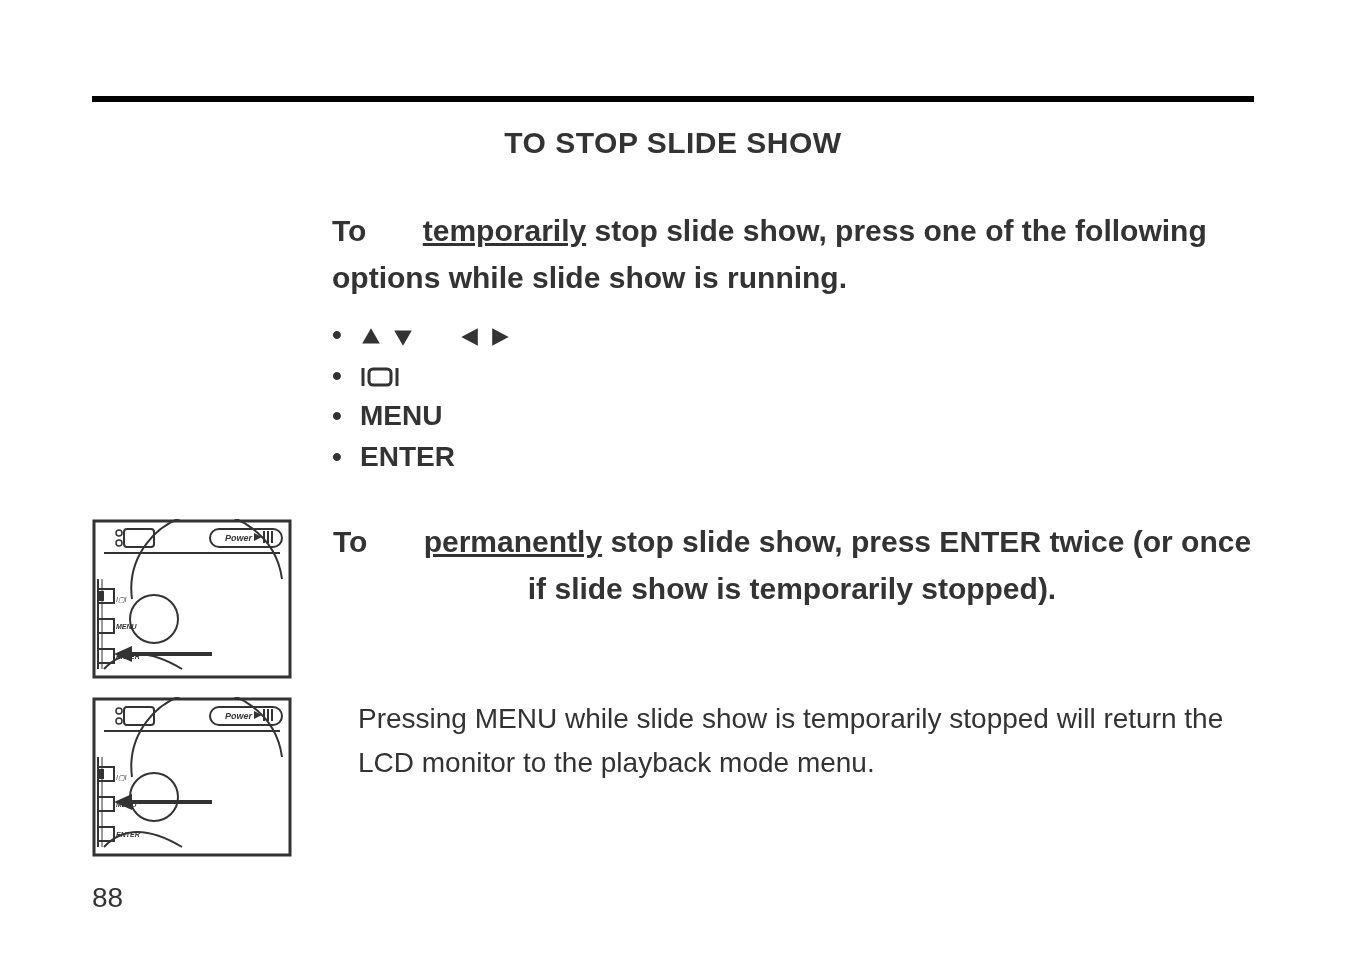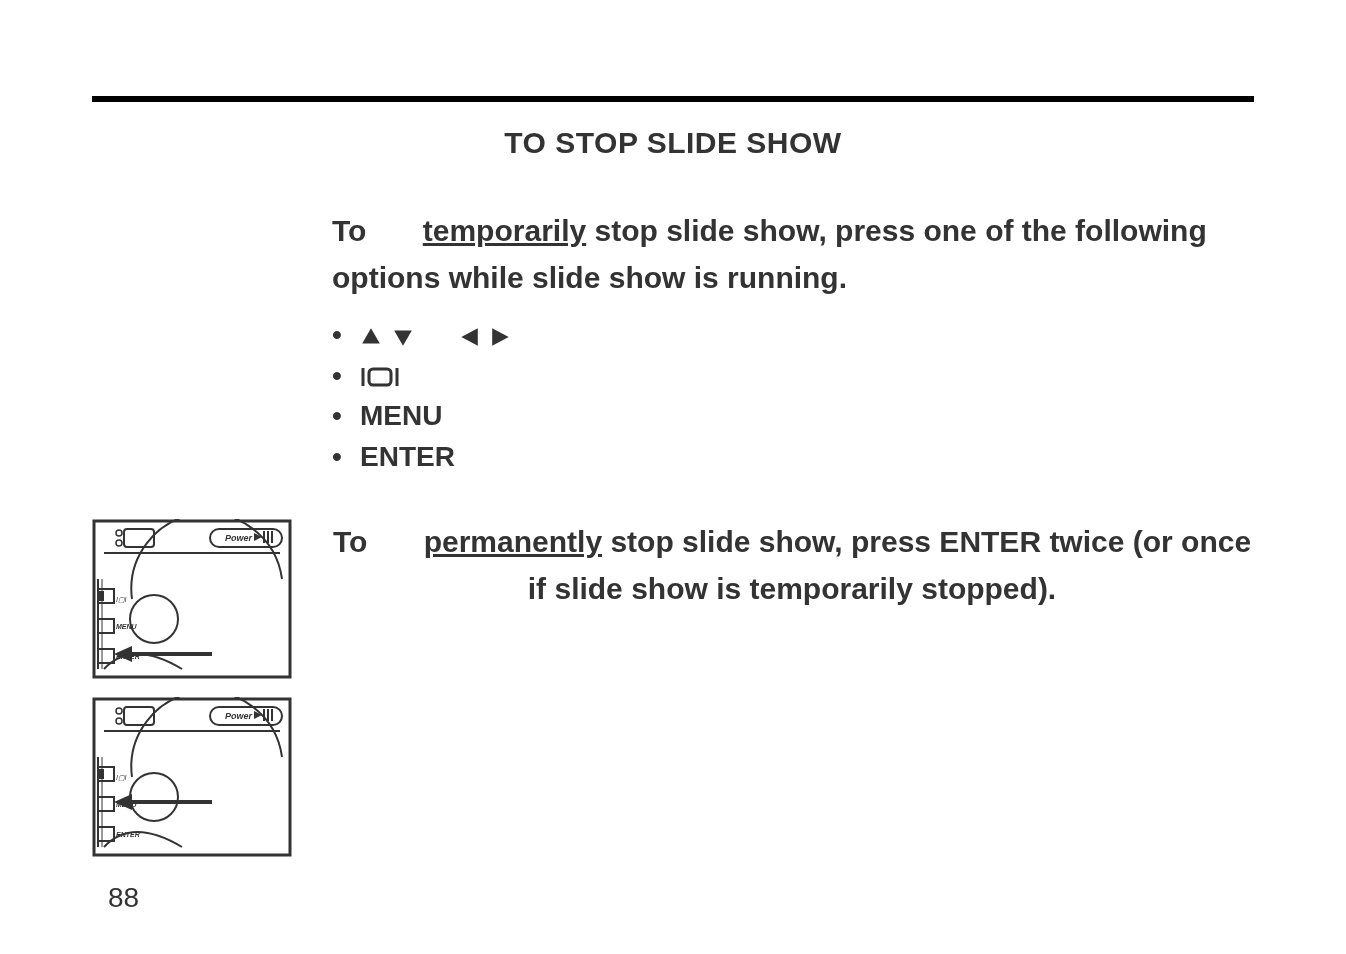--- a/index.html
+++ b/index.html
@@ -94,21 +94,21 @@
   .note-text {
     font-size: 28px;
     font-weight: 400;
     color: #333;
     line-height: 1.55;
     padding-left: 28px;
   }
   .page-num {
     position: absolute;
     bottom: 40px;
-    left: 108px;
+    left: 92px;
     font-size: 28px;
     color: #333;
   }
 </style>
 </head>
 <body>
 
 <div class="page">
 
   <div class="rule"></div>
@@ -237,17 +237,18 @@
 
         <polygon points="32,107 120,107 120,103 32,103" fill="#333"></polygon>
         <polygon points="40,97 40,113 22,105" fill="#333"></polygon>
         <rect x="6" y="130" width="16" height="14" fill="none" stroke="#333" stroke-width="2"></rect>
         <text x="24" y="140" font-size="7" font-weight="700" fill="#333">ENTER</text>
         <path d="M12 150 Q 40 120 90 150" fill="none" stroke="#333" stroke-width="2"></path>
         <path d="M6 150 L6 60" fill="none" stroke="#333" stroke-width="2"></path>
         <line x1="10" y1="150" x2="10" y2="60" stroke="#333" stroke-width="1"></line>
       </svg>
     </div>
+    <div class="note-text">Pressing MENU while slide show is temporarily stopped will return the LCD monitor to the playback mode menu.</div>
   </div>
 
   <div class="page-num">88</div>
 
 </div>
 
 </body></html>

